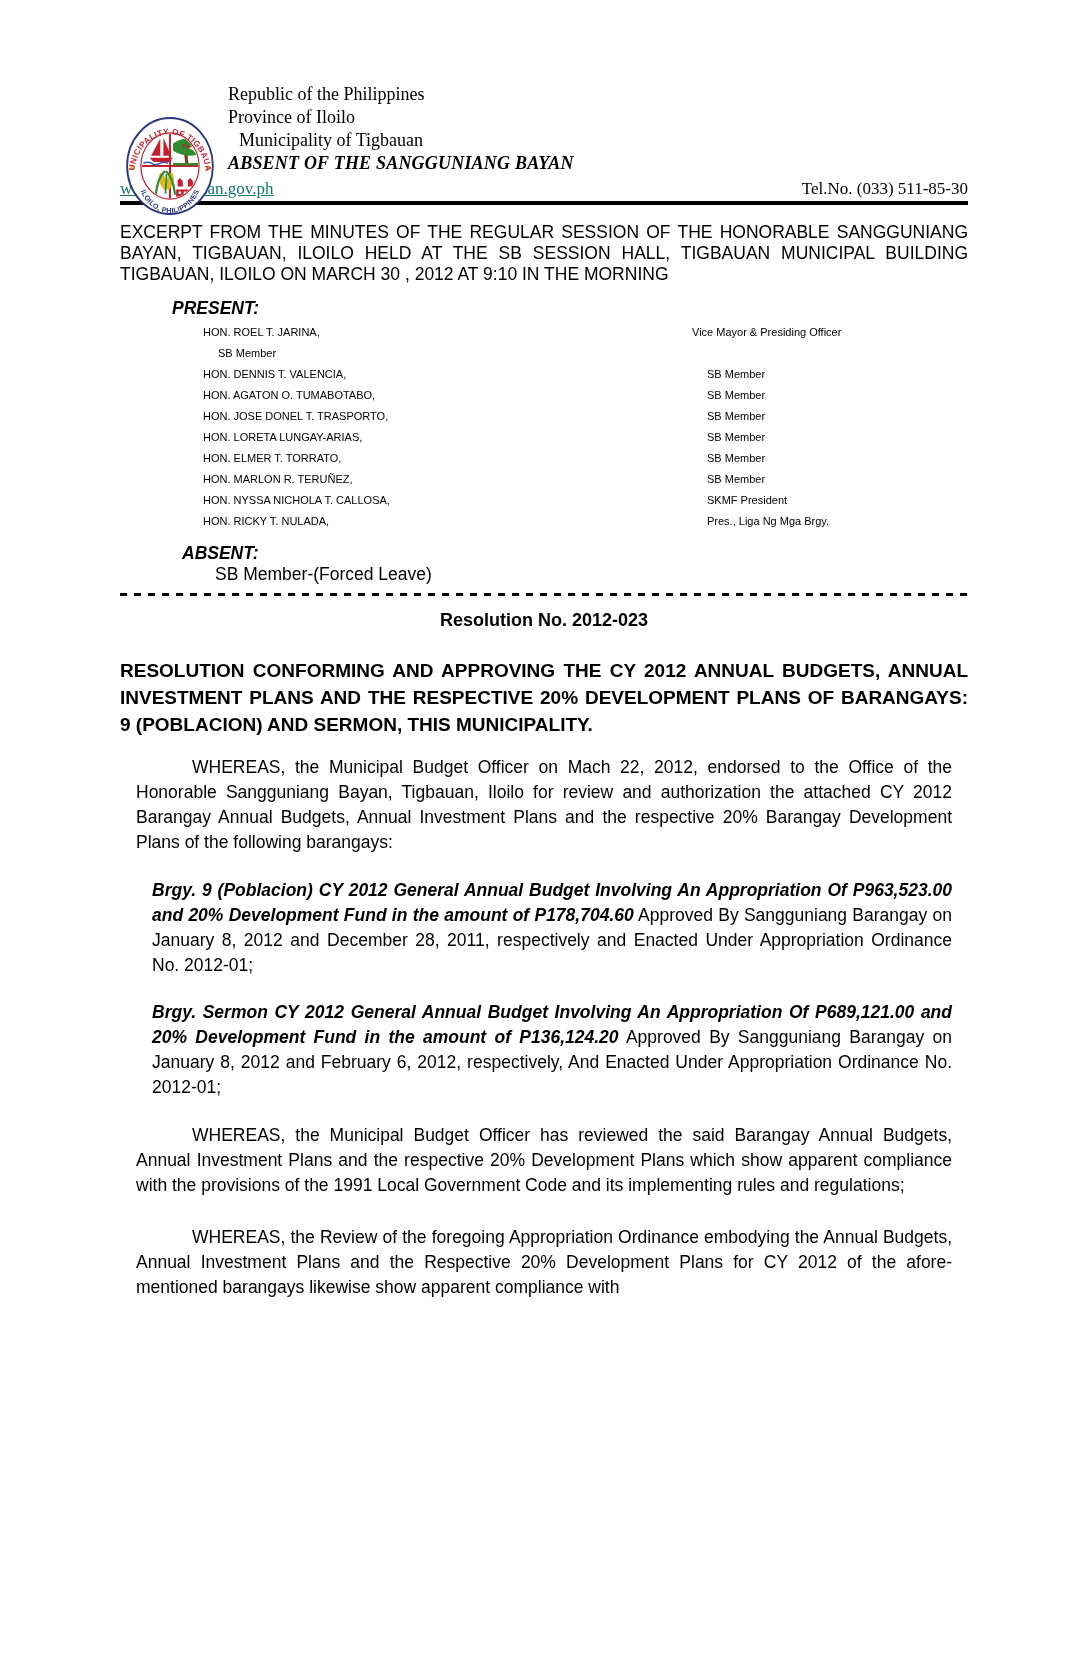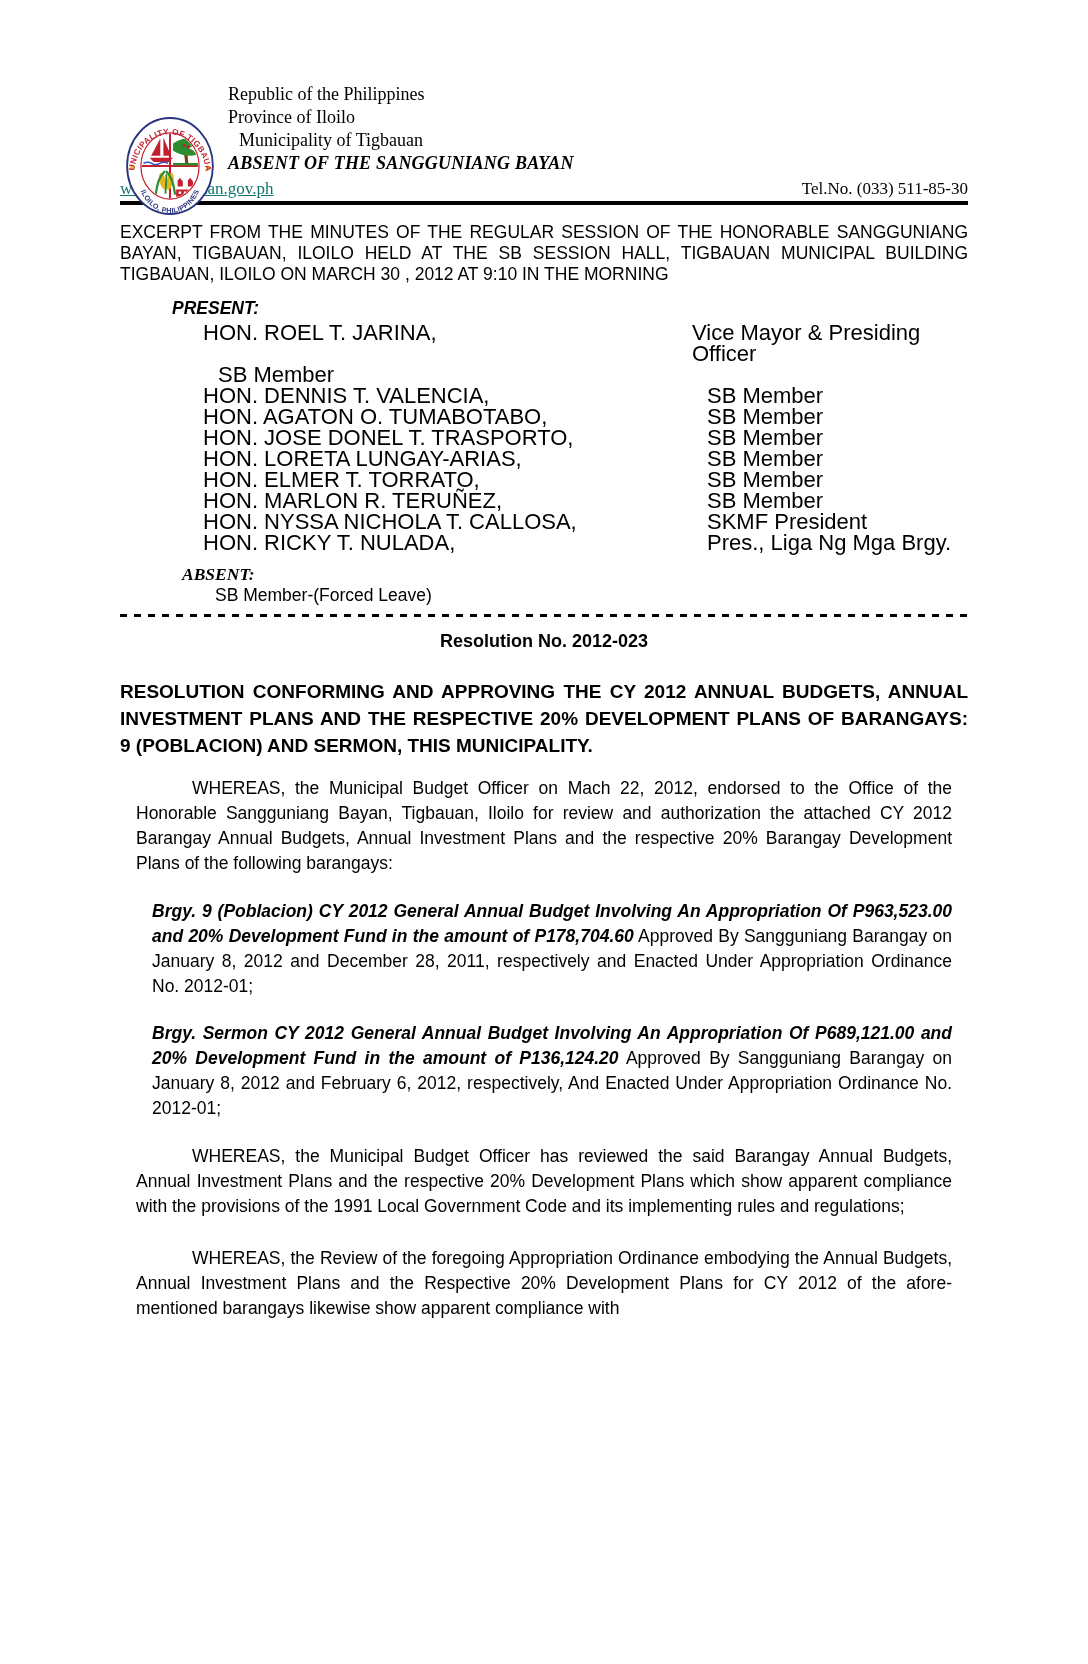--- a/index.html
+++ b/index.html
@@ -29,22 +29,22 @@
   }
   .website{color:#0f766e;text-decoration:underline;cursor:pointer;text-align:right;}
   .rule{height:4px;background:#000;margin-top:2px;}
   
   .excerpt{
     margin:17px 0 0 0;font-size:17.5px;line-height:21px;
     text-align:justify;
   }
   .label{font-weight:bold;font-style:italic;font-size:17.5px;line-height:21px;}
   .present-label{margin:13px 0 0 52px;}
-  .absent-label{margin:11px 0 0 62px;font-family:Liberation Serif, serif;}
-  .rows{margin:3px 0 0 83px;font-size:22px;line-height:21px;}
+  .absent-label{margin:11px 0 0 62px;}
+  .rows{margin:3px 0 0 83px;font-size:11px;line-height:21px;}
   .row{display:grid;grid-template-columns:489px auto;}
   .role.pad{padding-left:15px;}
   .role.pad-sm{padding-left:12px;}
   .absent-rows{margin:0 0 0 83px;font-size:17.5px;line-height:21px;}
   .dashed{
     margin-top:8px;height:3px;
     background:repeating-linear-gradient(to right,#000 0 7px,transparent 7px 14px);
   }
   .res-no{margin-top:13px;text-align:center;font-weight:bold;font-size:18px;line-height:22px;}
   .res-title{

